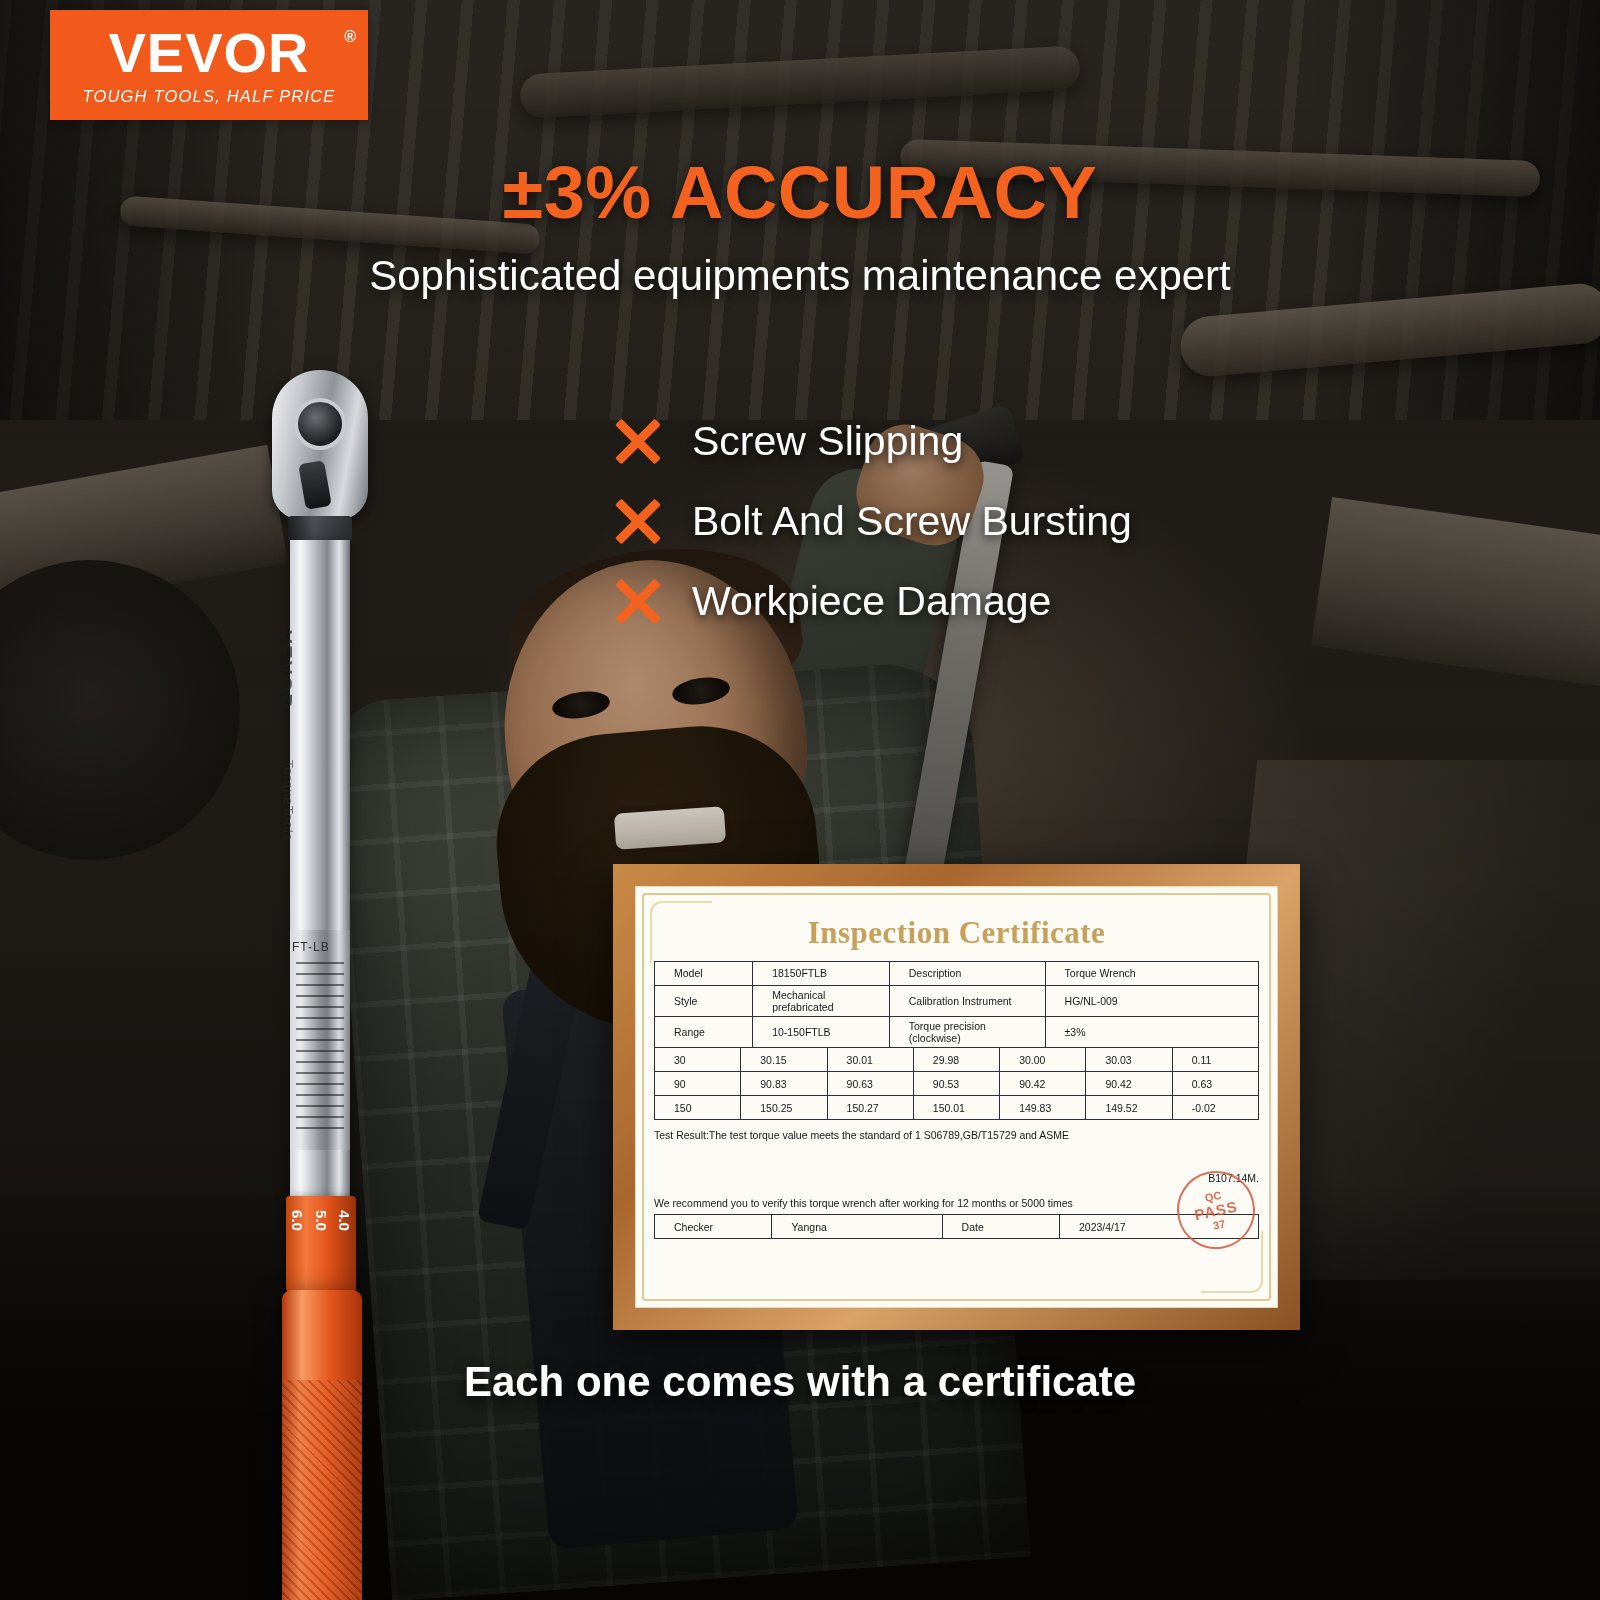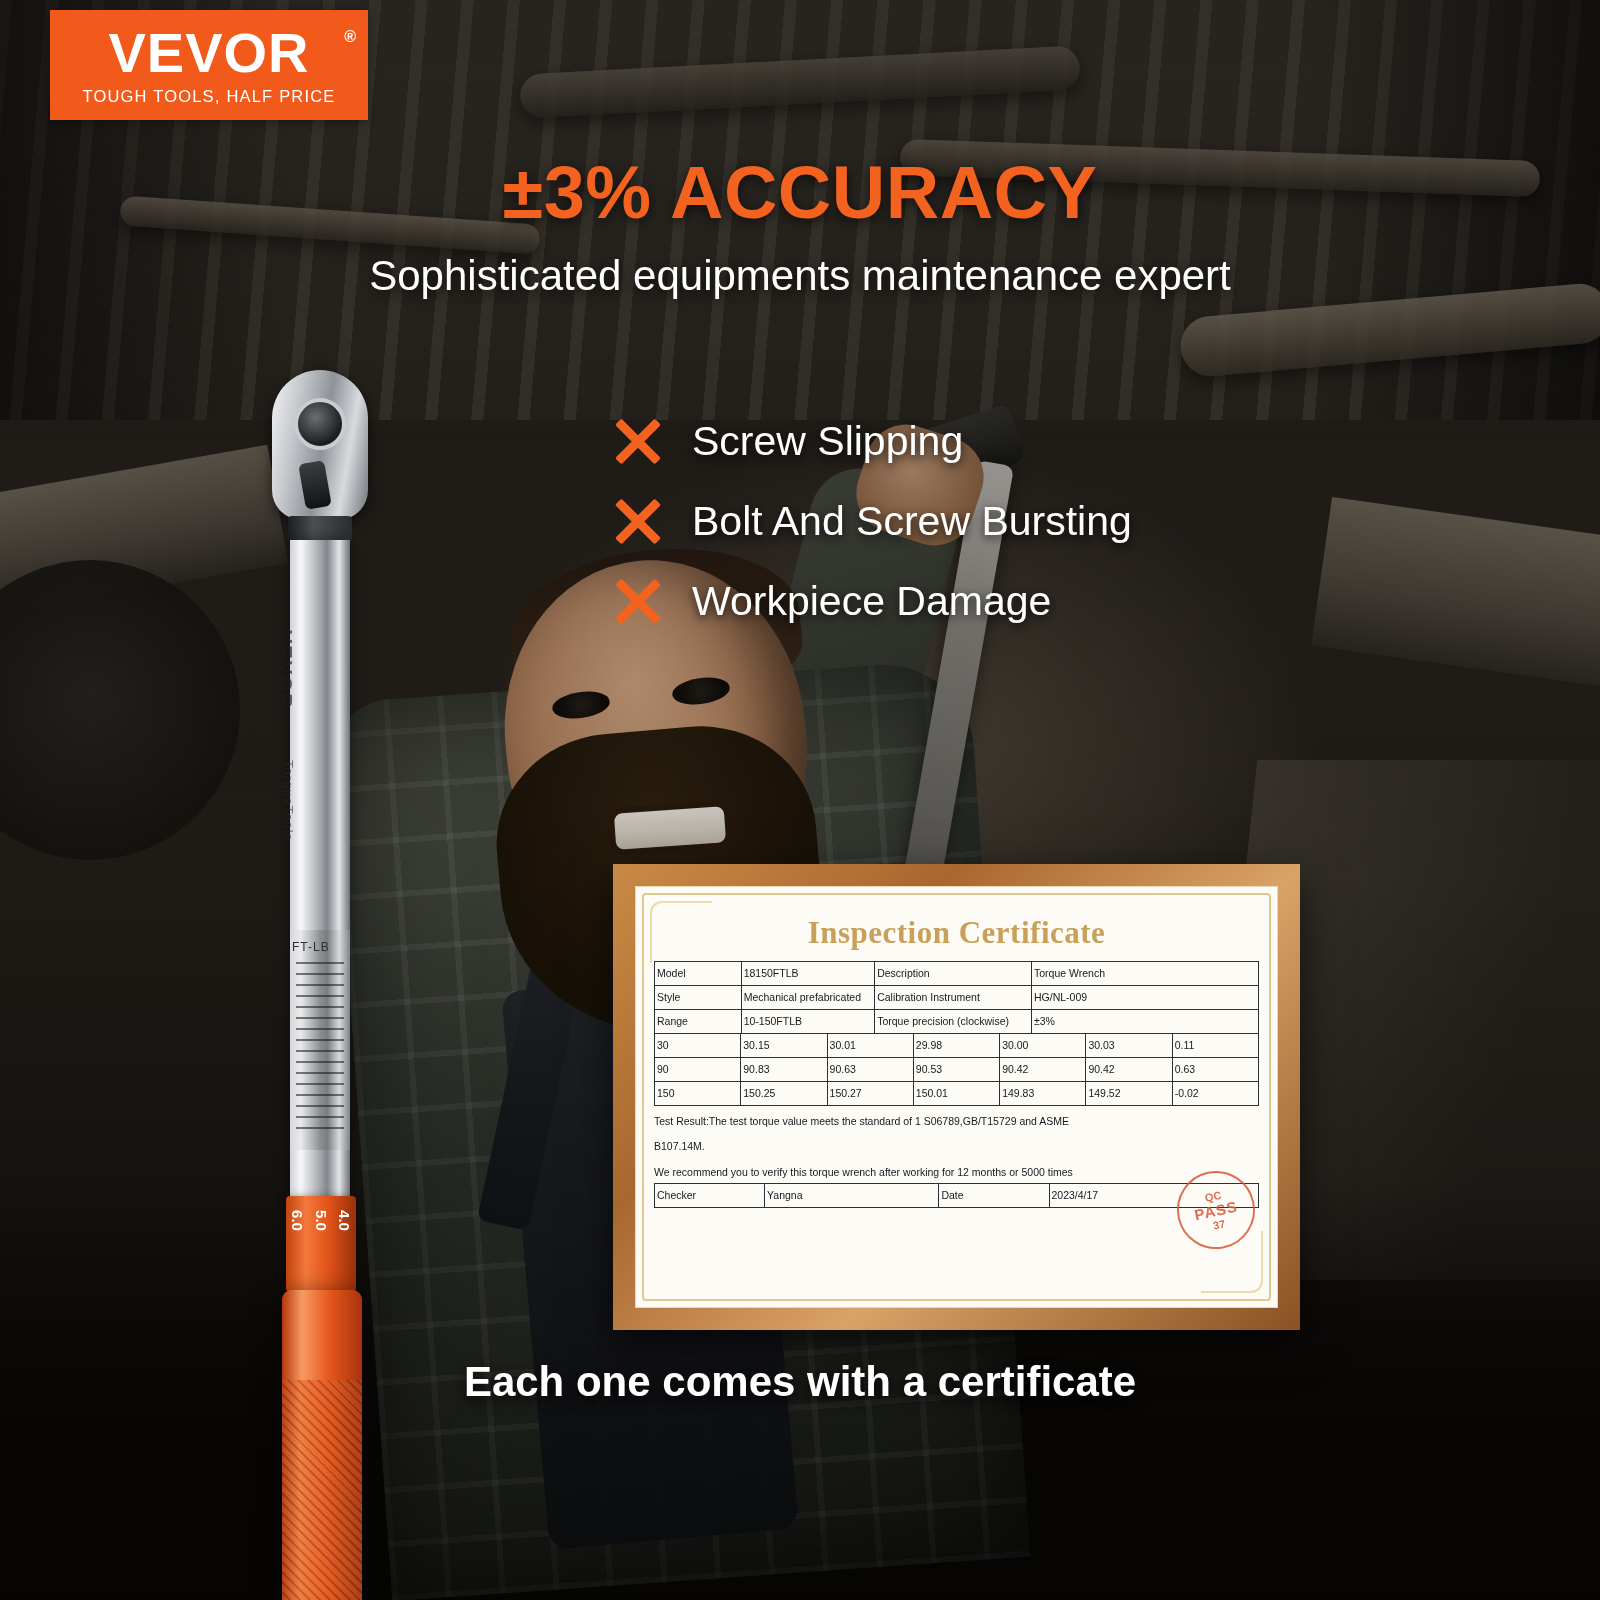--- a/index.html
+++ b/index.html
@@ -193,20 +193,21 @@
     color: #fff;
     font-size: 16px;
     font-weight: bold;
   }
   .logo-tag {
     color: #fff;
     font-size: 16.5px;
     letter-spacing: 1.2px;
     margin-top: 6px;
     font-weight: normal;
+    font-style: italic;
   }
 
   
   .headline {
     position: absolute;
     left: 0; top: 150px; width: 1600px;
     text-align: center;
     color: #f4621f;
     font-size: 74px;
     font-weight: bold;
@@ -413,32 +414,32 @@
   table.cert-table {
     width: 100%;
     border-collapse: collapse;
     font-size: 10.5px;
     color: #15181d;
     font-family: "Liberation Sans", sans-serif;
     table-layout: fixed;
   }
   table.cert-table td {
     border: 1px solid #2b2f36;
-    padding: 3px 2px;
+    padding: 3px 19px;
     height: 17px;
     line-height: 1.15;
   }
   td.c { }
   .cert-note {
     font-size: 10.5px;
     color: #15181d;
     margin-top: 7px;
     line-height: 1.55;
   }
-  .cert-note2 { margin-top: 9px; }
+  .cert-note2 { margin-top: 26px; text-align: right; }
   .cert-note3 { margin-top: 9px; margin-bottom: 3px; }
   .stamp {
     position: absolute;
     right: 22px; bottom: 58px;
     width: 74px; height: 74px;
     border-radius: 50%;
     border: 2px solid #d8563a;
     color: #d8563a;
     display: flex; align-items: center; justify-content: center;
     flex-direction: column;

